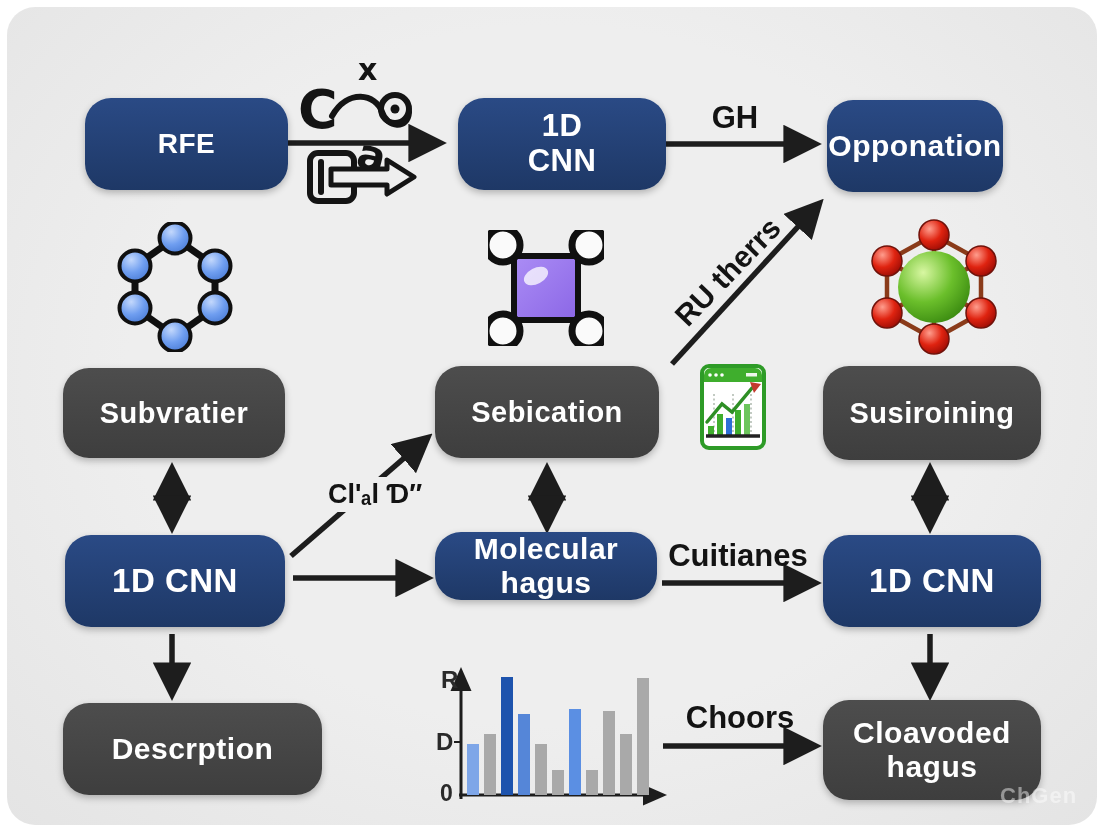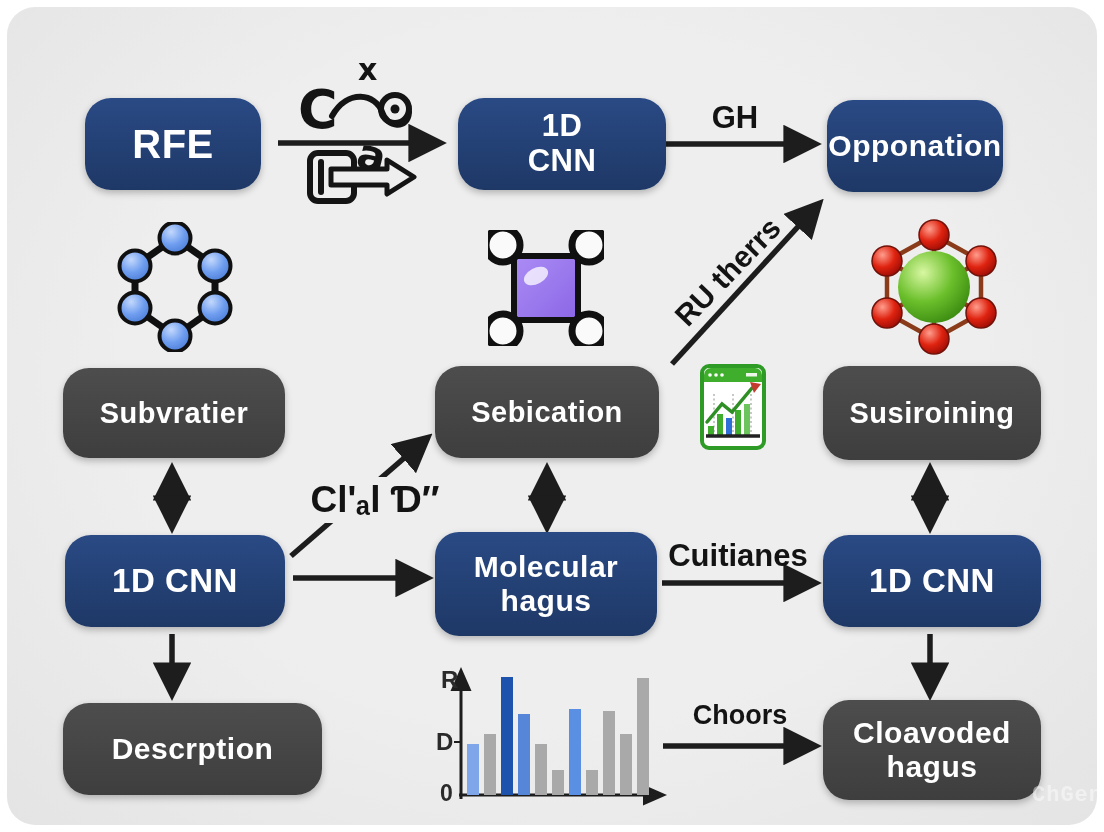--- a/index.html
+++ b/index.html
@@ -5,49 +5,49 @@
   html,body{margin:0;padding:0;background:#ffffff;}
   #canvas{position:relative;width:1104px;height:832px;background:#ffffff;overflow:hidden;
           font-family:"Liberation Sans",sans-serif;}
   #inner{position:absolute;inset:7px;border-radius:28px;
          background:radial-gradient(ellipse at 50% 45%, #eeeeee 55%, #e4e4e4 100%);}
   .node{position:absolute;display:flex;align-items:center;justify-content:center;
         color:#ffffff;font-weight:700;border-radius:26px;text-align:center;
         white-space:pre-line;box-shadow:0 3px 7px rgba(0,0,0,.25);letter-spacing:.5px;}
   .navy{background:linear-gradient(180deg,#2a4a85 0%,#1e3866 100%);}
   .gray{background:linear-gradient(180deg,#4d4d4d 0%,#3e3e3e 100%);}
-  #n-rfe{left:85px;top:98px;width:176px;height:92px;font-size:40px;}
+  #n-rfe{left:85px;top:98px;width:203px;height:92px;font-size:28px;}
   #n-cnn-top{left:458px;top:98px;width:208px;height:92px;font-size:31px;line-height:1.12;}
   #n-opponation{left:827px;top:100px;width:176px;height:92px;font-size:30px;}
   #n-subvratier{left:63px;top:368px;width:222px;height:90px;font-size:29px;}
   #n-sebication{left:435px;top:366px;width:224px;height:92px;font-size:29px;}
   #n-susiroining{left:823px;top:366px;width:218px;height:94px;font-size:29px;}
   #n-cnn-left{left:65px;top:535px;width:220px;height:92px;font-size:33px;}
-  #n-molecular{left:435px;top:532px;width:222px;height:104px;font-size:30px;line-height:1.12;border-radius:24px;}
+  #n-molecular{left:435px;top:532px;width:222px;height:68px;font-size:30px;line-height:1.12;}
   #n-cnn-right{left:823px;top:535px;width:218px;height:92px;font-size:33px;}
   #n-descrption{left:63px;top:703px;width:259px;height:92px;font-size:30px;}
   #n-cloavoded{left:823px;top:700px;width:218px;height:100px;font-size:30px;line-height:1.12;}
   .elabel{position:absolute;font-weight:700;color:#131313;text-align:center;}
   #l-gh{left:698px;top:100px;width:74px;font-size:31px;}
   #l-aurlite{left:678px;top:146px;width:120px;font-size:31px;}
   #l-ru{left:648px;top:255px;width:160px;font-size:30px;transform:rotate(-46deg);}
-  #l-cial{left:297px;top:477px;width:148px;font-size:37px;background:#eeeeee;padding:2px 4px;}
+  #l-cial{left:297px;top:477px;width:148px;font-size:27px;background:#eeeeee;padding:2px 4px;}
   #l-cuitianes{left:660px;top:538px;width:156px;font-size:31px;}
-  #l-choors{left:678px;top:700px;width:124px;font-size:27px;}
+  #l-choors{left:678px;top:700px;width:124px;font-size:31px;}
   svg.layer{position:absolute;left:0;top:0;pointer-events:none;}
   .icon{position:absolute;}
   .ytick{position:absolute;color:#2a2a2a;font-weight:600;}
   #yt-0{left:440px;top:780px;font-size:23px;}
   #yt-1{left:436px;top:728px;font-size:24px;}
   #yt-2{left:441px;top:666px;font-size:24px;}
   #bars{position:absolute;left:467px;top:676px;width:186px;height:119px;
         display:flex;align-items:flex-end;gap:5px;}
   .bar{flex:0 0 12px;}
-  #watermark{position:absolute;left:1032px;top:783px;font-size:22px;font-weight:700;
-             color:rgba(255,255,255,0.45);letter-spacing:1px;filter:blur(.5px);font-family:Liberation Mono, monospace;}
+  #watermark{position:absolute;left:1000px;top:783px;font-size:22px;font-weight:700;
+             color:rgba(255,255,255,0.45);letter-spacing:1px;filter:blur(.5px);}
 </style>
 </head>
 <body>
 
 <div id="canvas">
   <div id="inner"></div>
 
   <svg class="layer" width="1104" height="832">
     <defs>
       <marker id="ahE" markerWidth="7" markerHeight="7" refX="5.2" refY="3.5" orient="auto">

